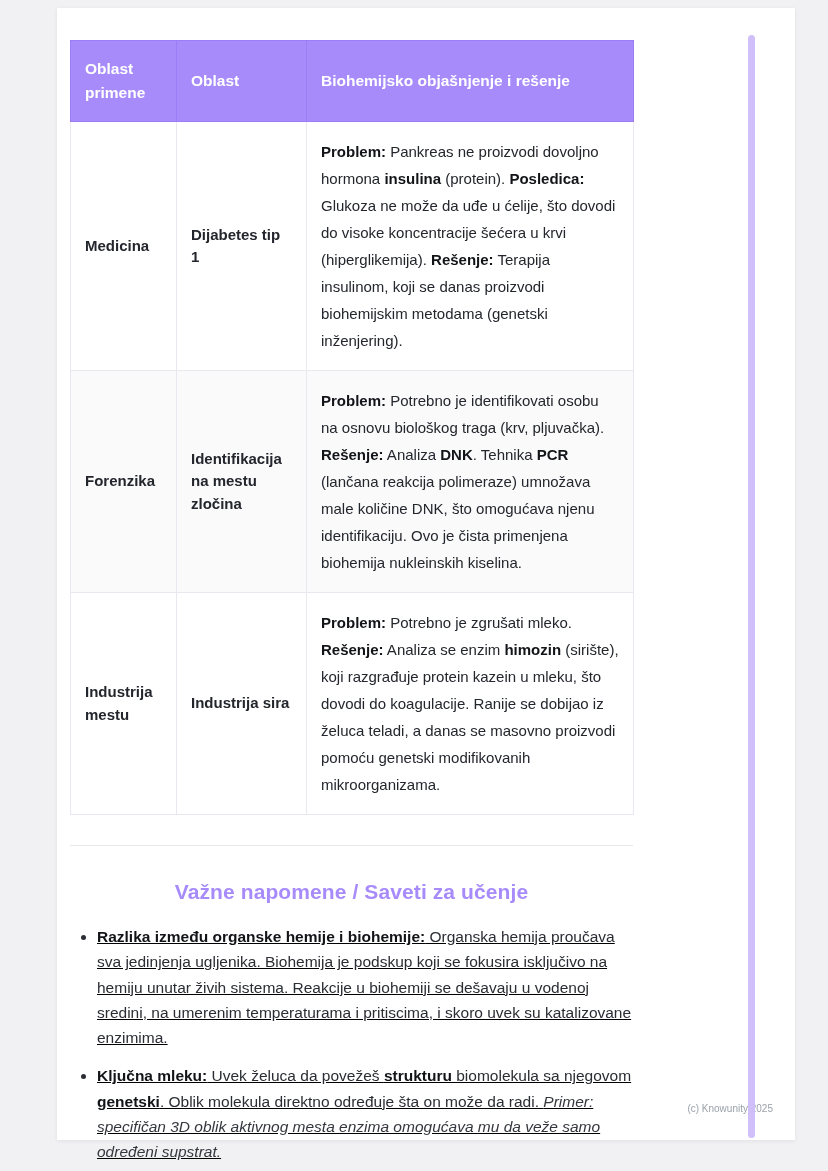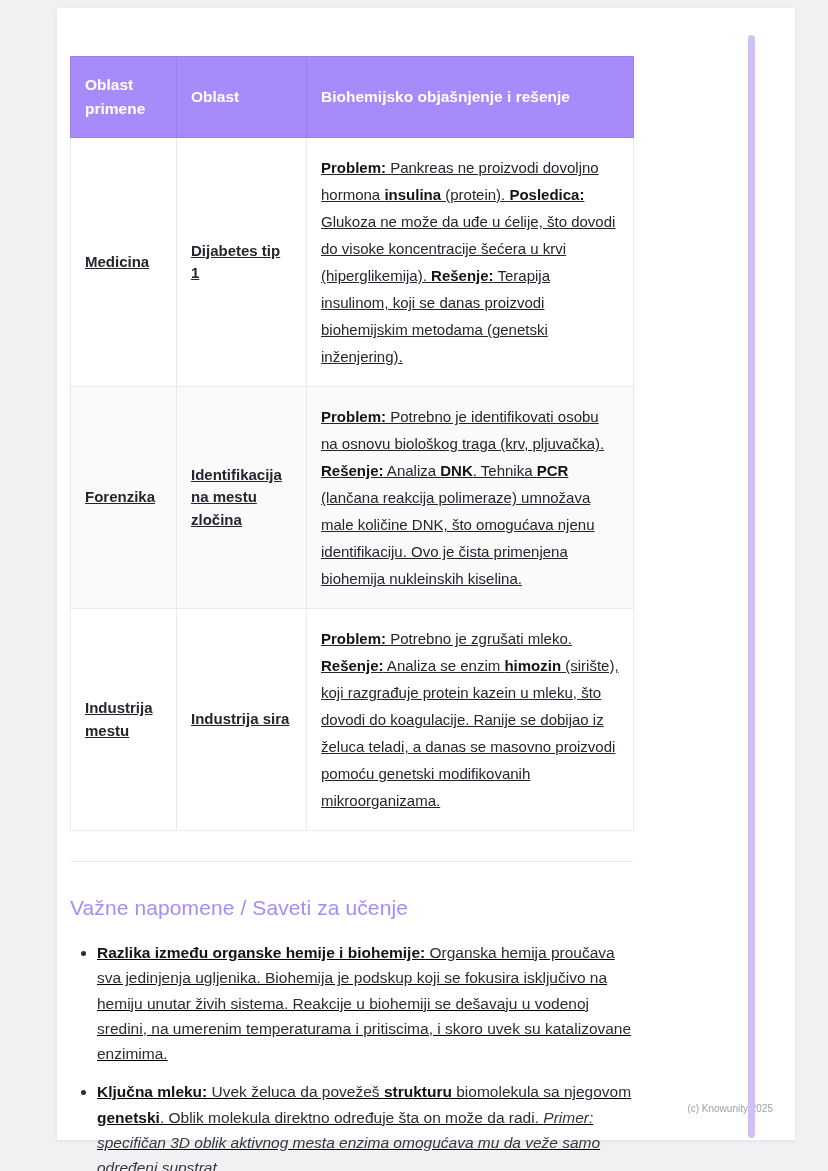--- a/index.html
+++ b/index.html
@@ -25,21 +25,20 @@
   .content {
     position: relative;
     margin-left: 13px;
     width: 563px;
     padding-top: 32px;
   }
   table.apps {
     width: 563px;
     border-collapse: collapse;
     table-layout: fixed;
-    margin-top: 16px;
   }
   table.apps col.c1 { width: 106px; }
   table.apps col.c2 { width: 130px; }
   table.apps col.c3 { width: 327px; }
   table.apps th {
     background: var(--header-bg, #a78bfa);
     color: #ffffff;
     font-weight: 600;
     font-size: 15.5px;
     text-align: left;
@@ -48,21 +47,20 @@
     border: 1px solid #9b7df5;
     line-height: 1.55;
   }
   table.apps td {
     border: 1px solid #e8e8ee;
     vertical-align: middle;
     padding: 16px 14px;
     font-size: 15px;
     color: #23262c;
     background: #ffffff;
-    text-decoration: underline;
   }
   table.apps tbody tr:nth-child(even) td { background: #fafafb; }
   td.cell-area, td.cell-problem {
     font-weight: 700;
     color: #15171c;
     font-size: 15px;
     line-height: 1.5;
   }
   td.cell-explain {
     line-height: 1.8;
@@ -72,23 +70,24 @@
   td.cell-explain strong { color: #121418; }
   hr.divider {
     border: none;
     border-top: 1px solid #e7e7ec;
     margin: 30px 0 0 0;
     width: 563px;
   }
   h2.section-title {
     color: var(--heading-color, #a78bfa);
     font-size: 21px;
-    font-weight: 400;
+    font-weight: 700;
     margin: 34px 0 20px 0;
     letter-spacing: 0.1px;
+    text-align: center;
   }
   ul.notes {
     margin: 0;
     padding: 0 0 0 27px;
     width: 540px;
     text-decoration: underline;
   }
   ul.notes li {
     font-size: 15.5px;
     line-height: 1.63;

